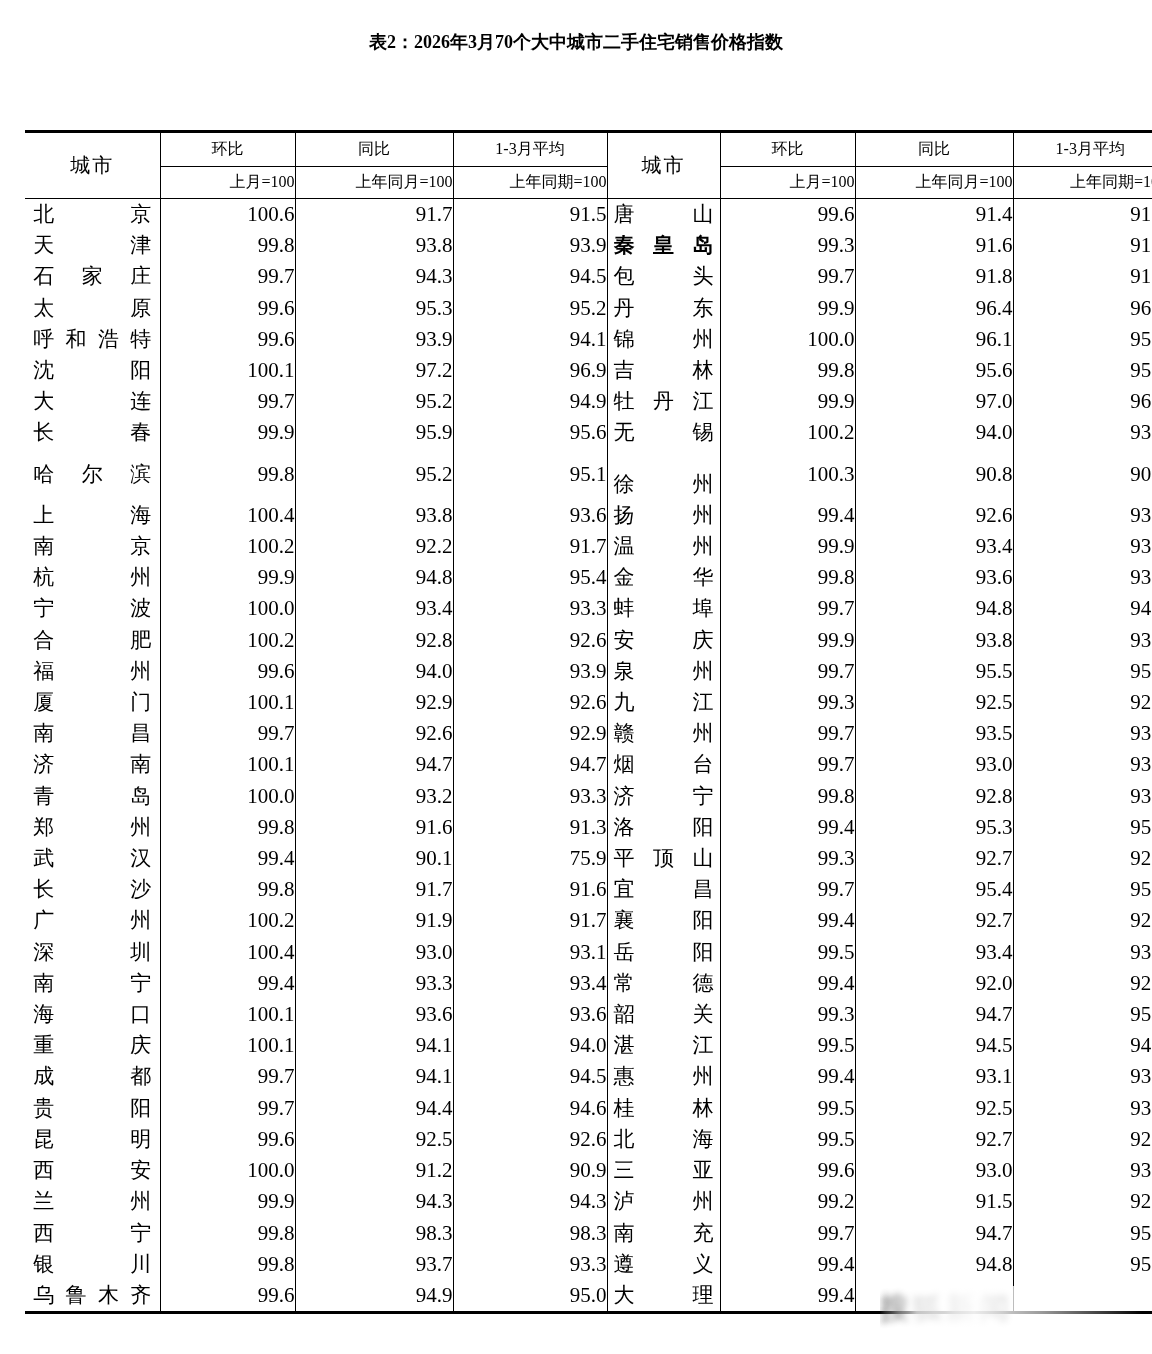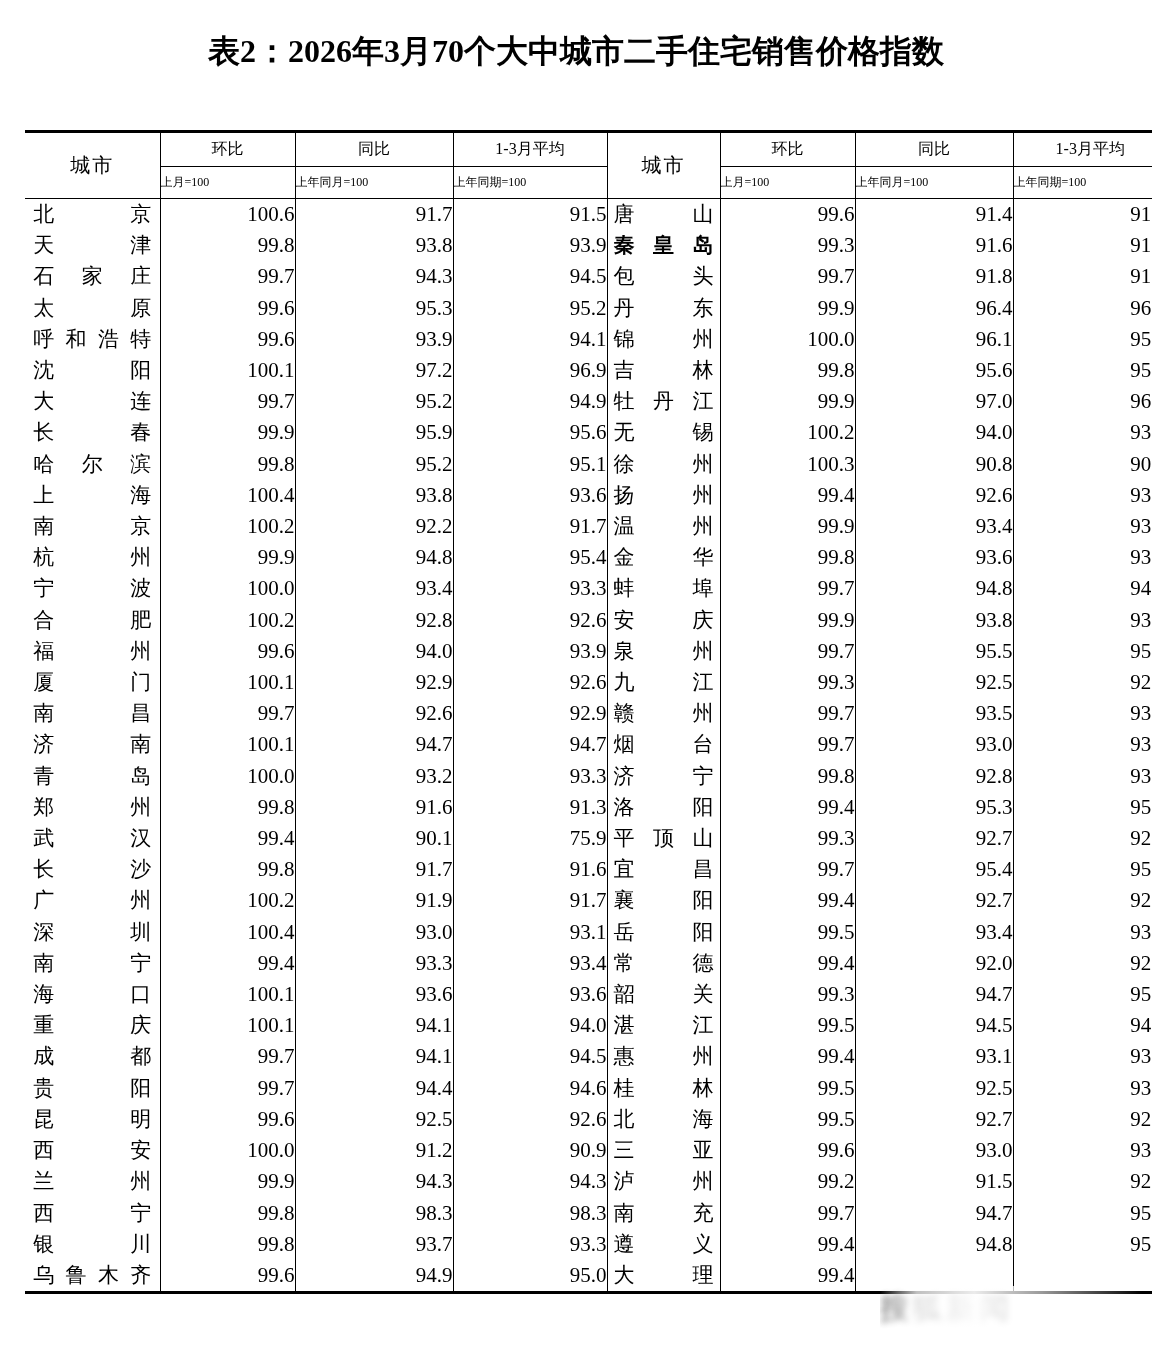--- a/index.html
+++ b/index.html
@@ -16,21 +16,21 @@
     position: relative;
   }
   #page {
     width: 1152px;
     height: 1354px;
     position: relative;
     box-sizing: border-box;
   }
   #table-title {
     text-align: center;
-    font-size: 32px;
+    font-size: 18px;
     font-weight: bold;
     letter-spacing: 0px;
     padding-top: 32px;
     line-height: 1.2;
     font-family: "Liberation Serif", "DejaVu Serif", serif;
   }
   #table-wrap {
     position: absolute;
     left: 25px;
     top: 130px;
@@ -71,22 +71,22 @@
     border-bottom: 1.6px solid #000;
   }
   .hdr-top {
     text-align: center;
     font-size: 16px;
     border-left: 1.6px solid #000;
     border-bottom: 1.6px solid #000;
     height: 33px;
   }
   .hdr-sub {
-    text-align: left;
-    font-size: 12px;
+    text-align: right;
+    font-size: 16px;
     border-left: 1.6px solid #000;
     border-bottom: 1.6px solid #000;
     height: 31px;
   }
   .hdr-gap {
     border-left: 1.6px solid #000;
     border-bottom: 1.6px solid #000;
   }
   
   td.city {
@@ -290,21 +290,21 @@
             <td class="city citycol2"><span class="n2" style="width: 100px;">无锡</span></td>
             <td class="num">100.2</td>
             <td class="num">94.0</td>
             <td class="num">93.7</td>
           </tr>
           <tr>
             <td class="city"><span class="n3">哈尔滨</span></td>
             <td class="num">99.8</td>
             <td class="num">95.2</td>
             <td class="num">95.1</td>
-            <td class="city citycol2"><span class="n2" style="width: 100px;">徐州</span></td>
+            <td class="city citycol2"><span class="n2" style="width: 100px; margin-top: 20px;">徐州</span></td>
             <td class="num">100.3</td>
             <td class="num">90.8</td>
             <td class="num">90.2</td>
           </tr>
           <tr>
             <td class="city"><span class="n2">上海</span></td>
             <td class="num">100.4</td>
             <td class="num">93.8</td>
             <td class="num">93.6</td>
             <td class="city citycol2"><span class="n2" style="width: 100px;">扬州</span></td>

